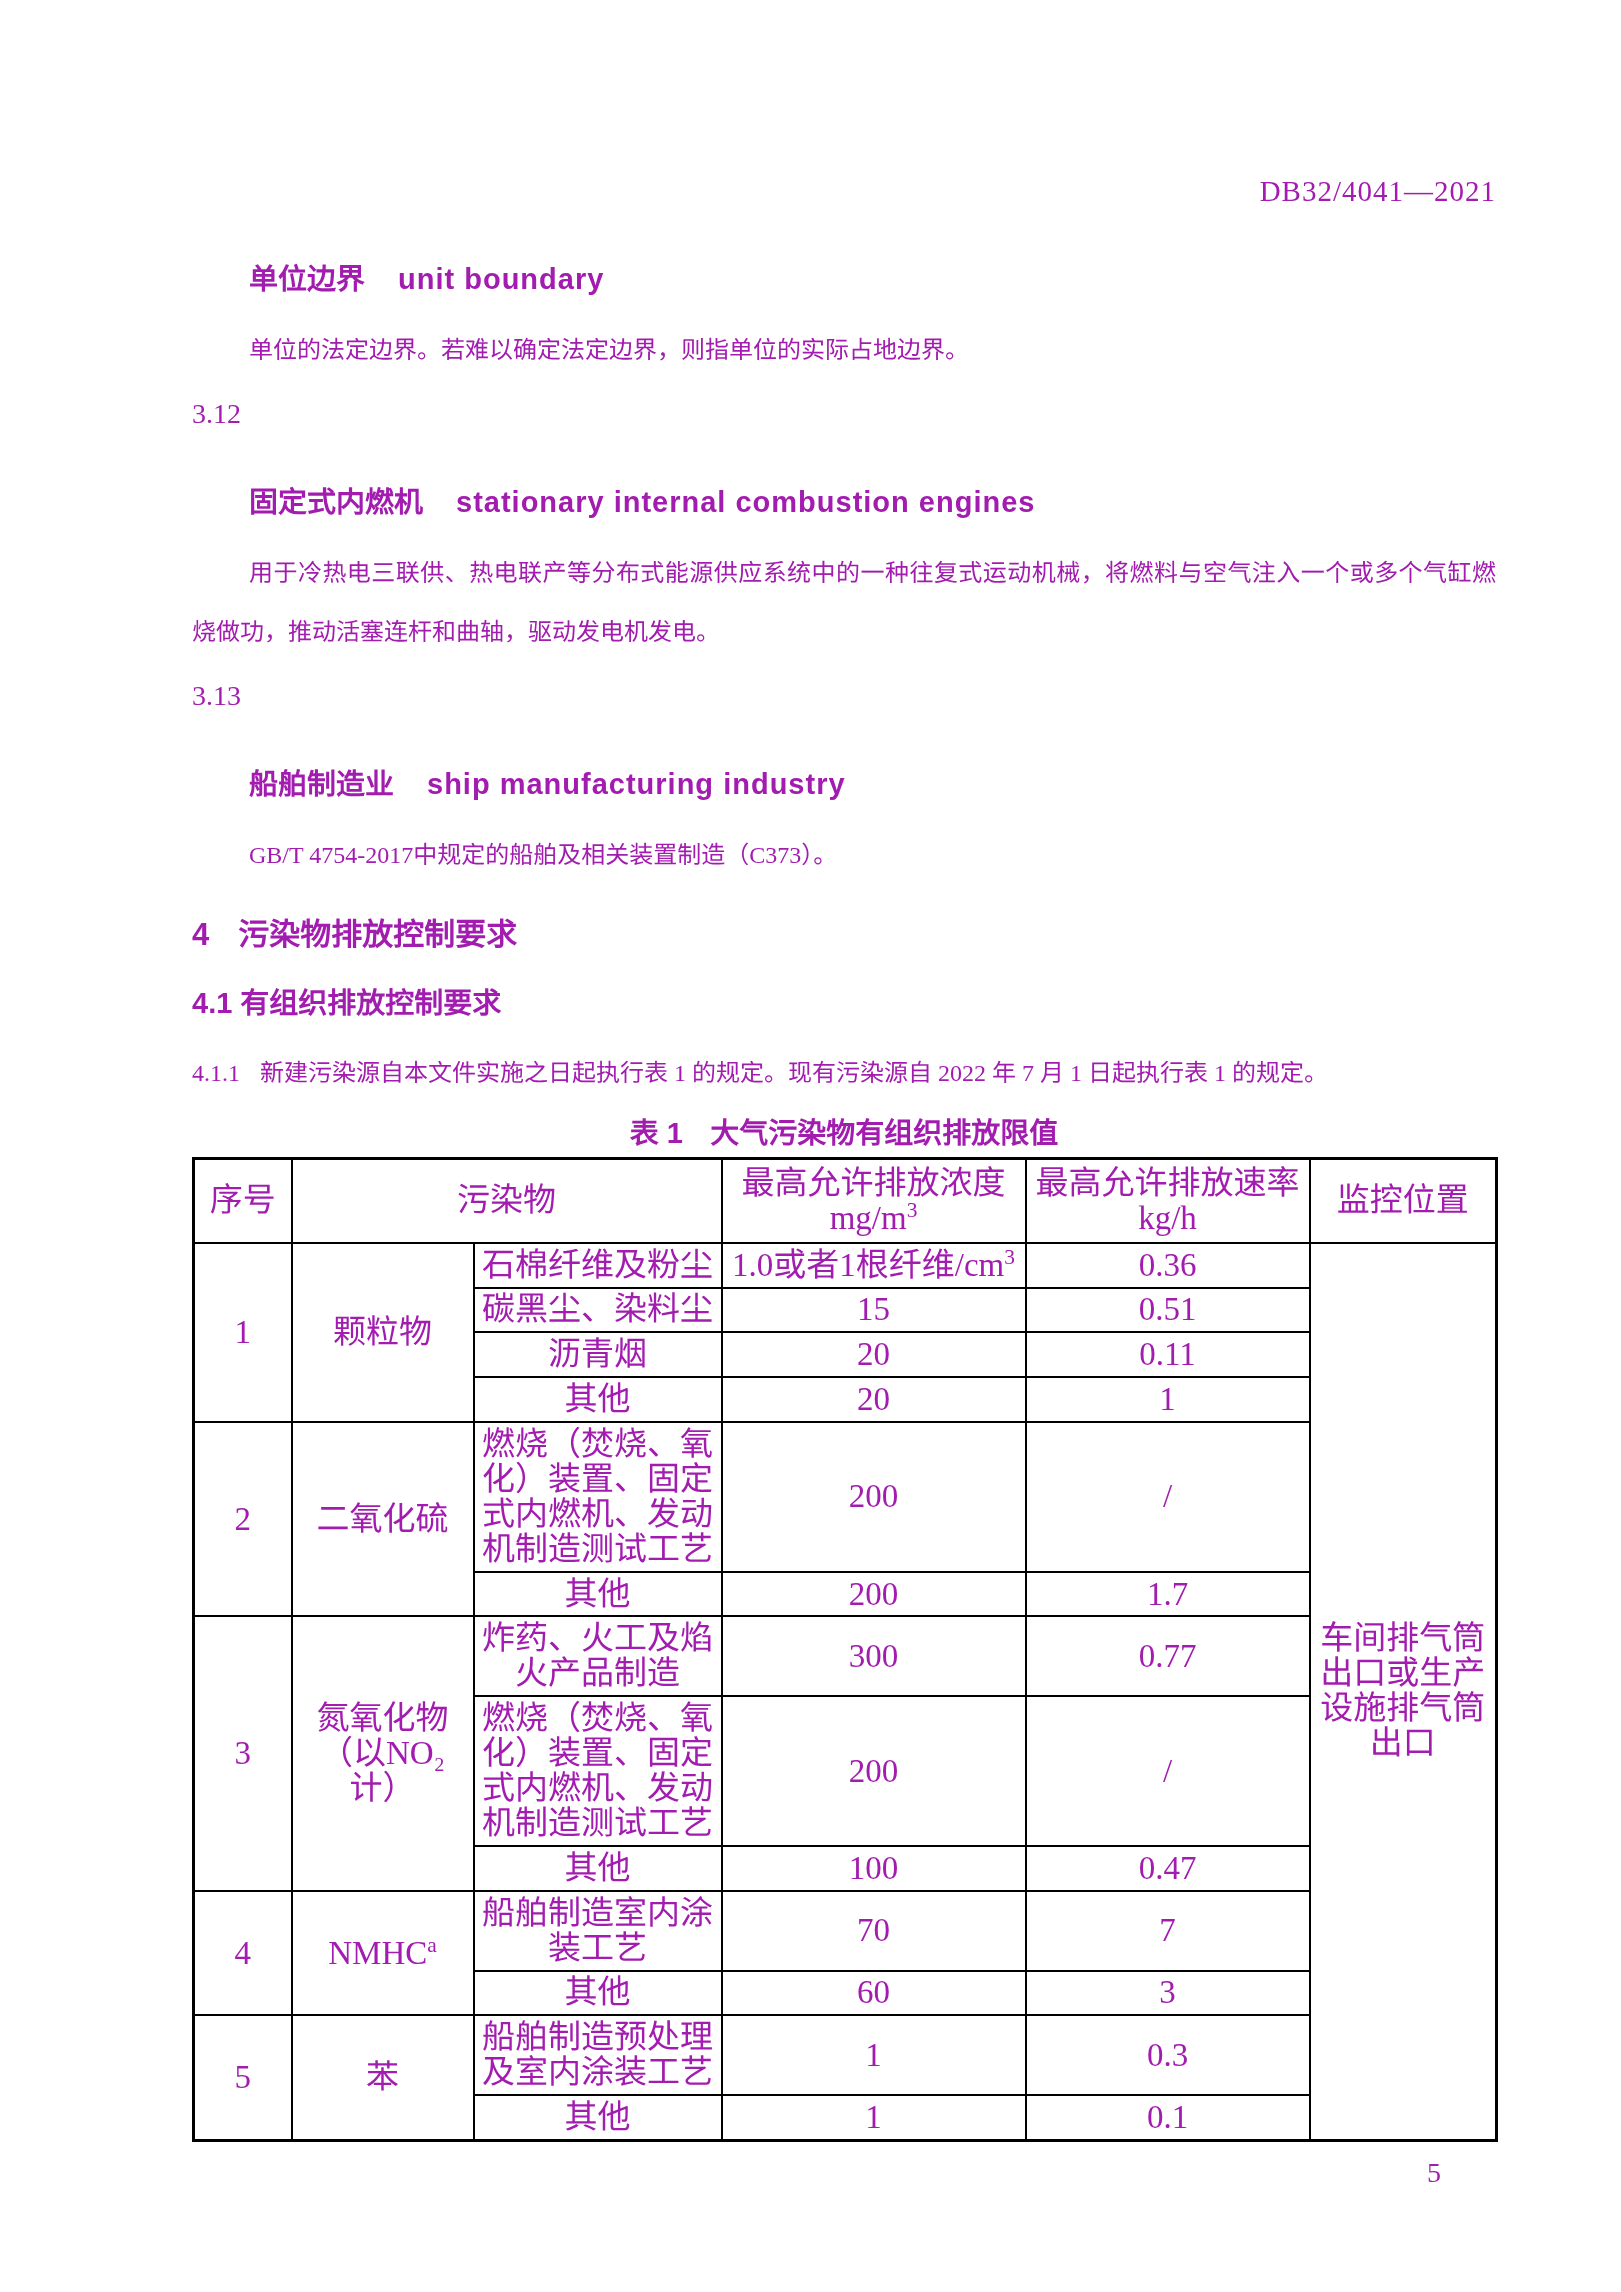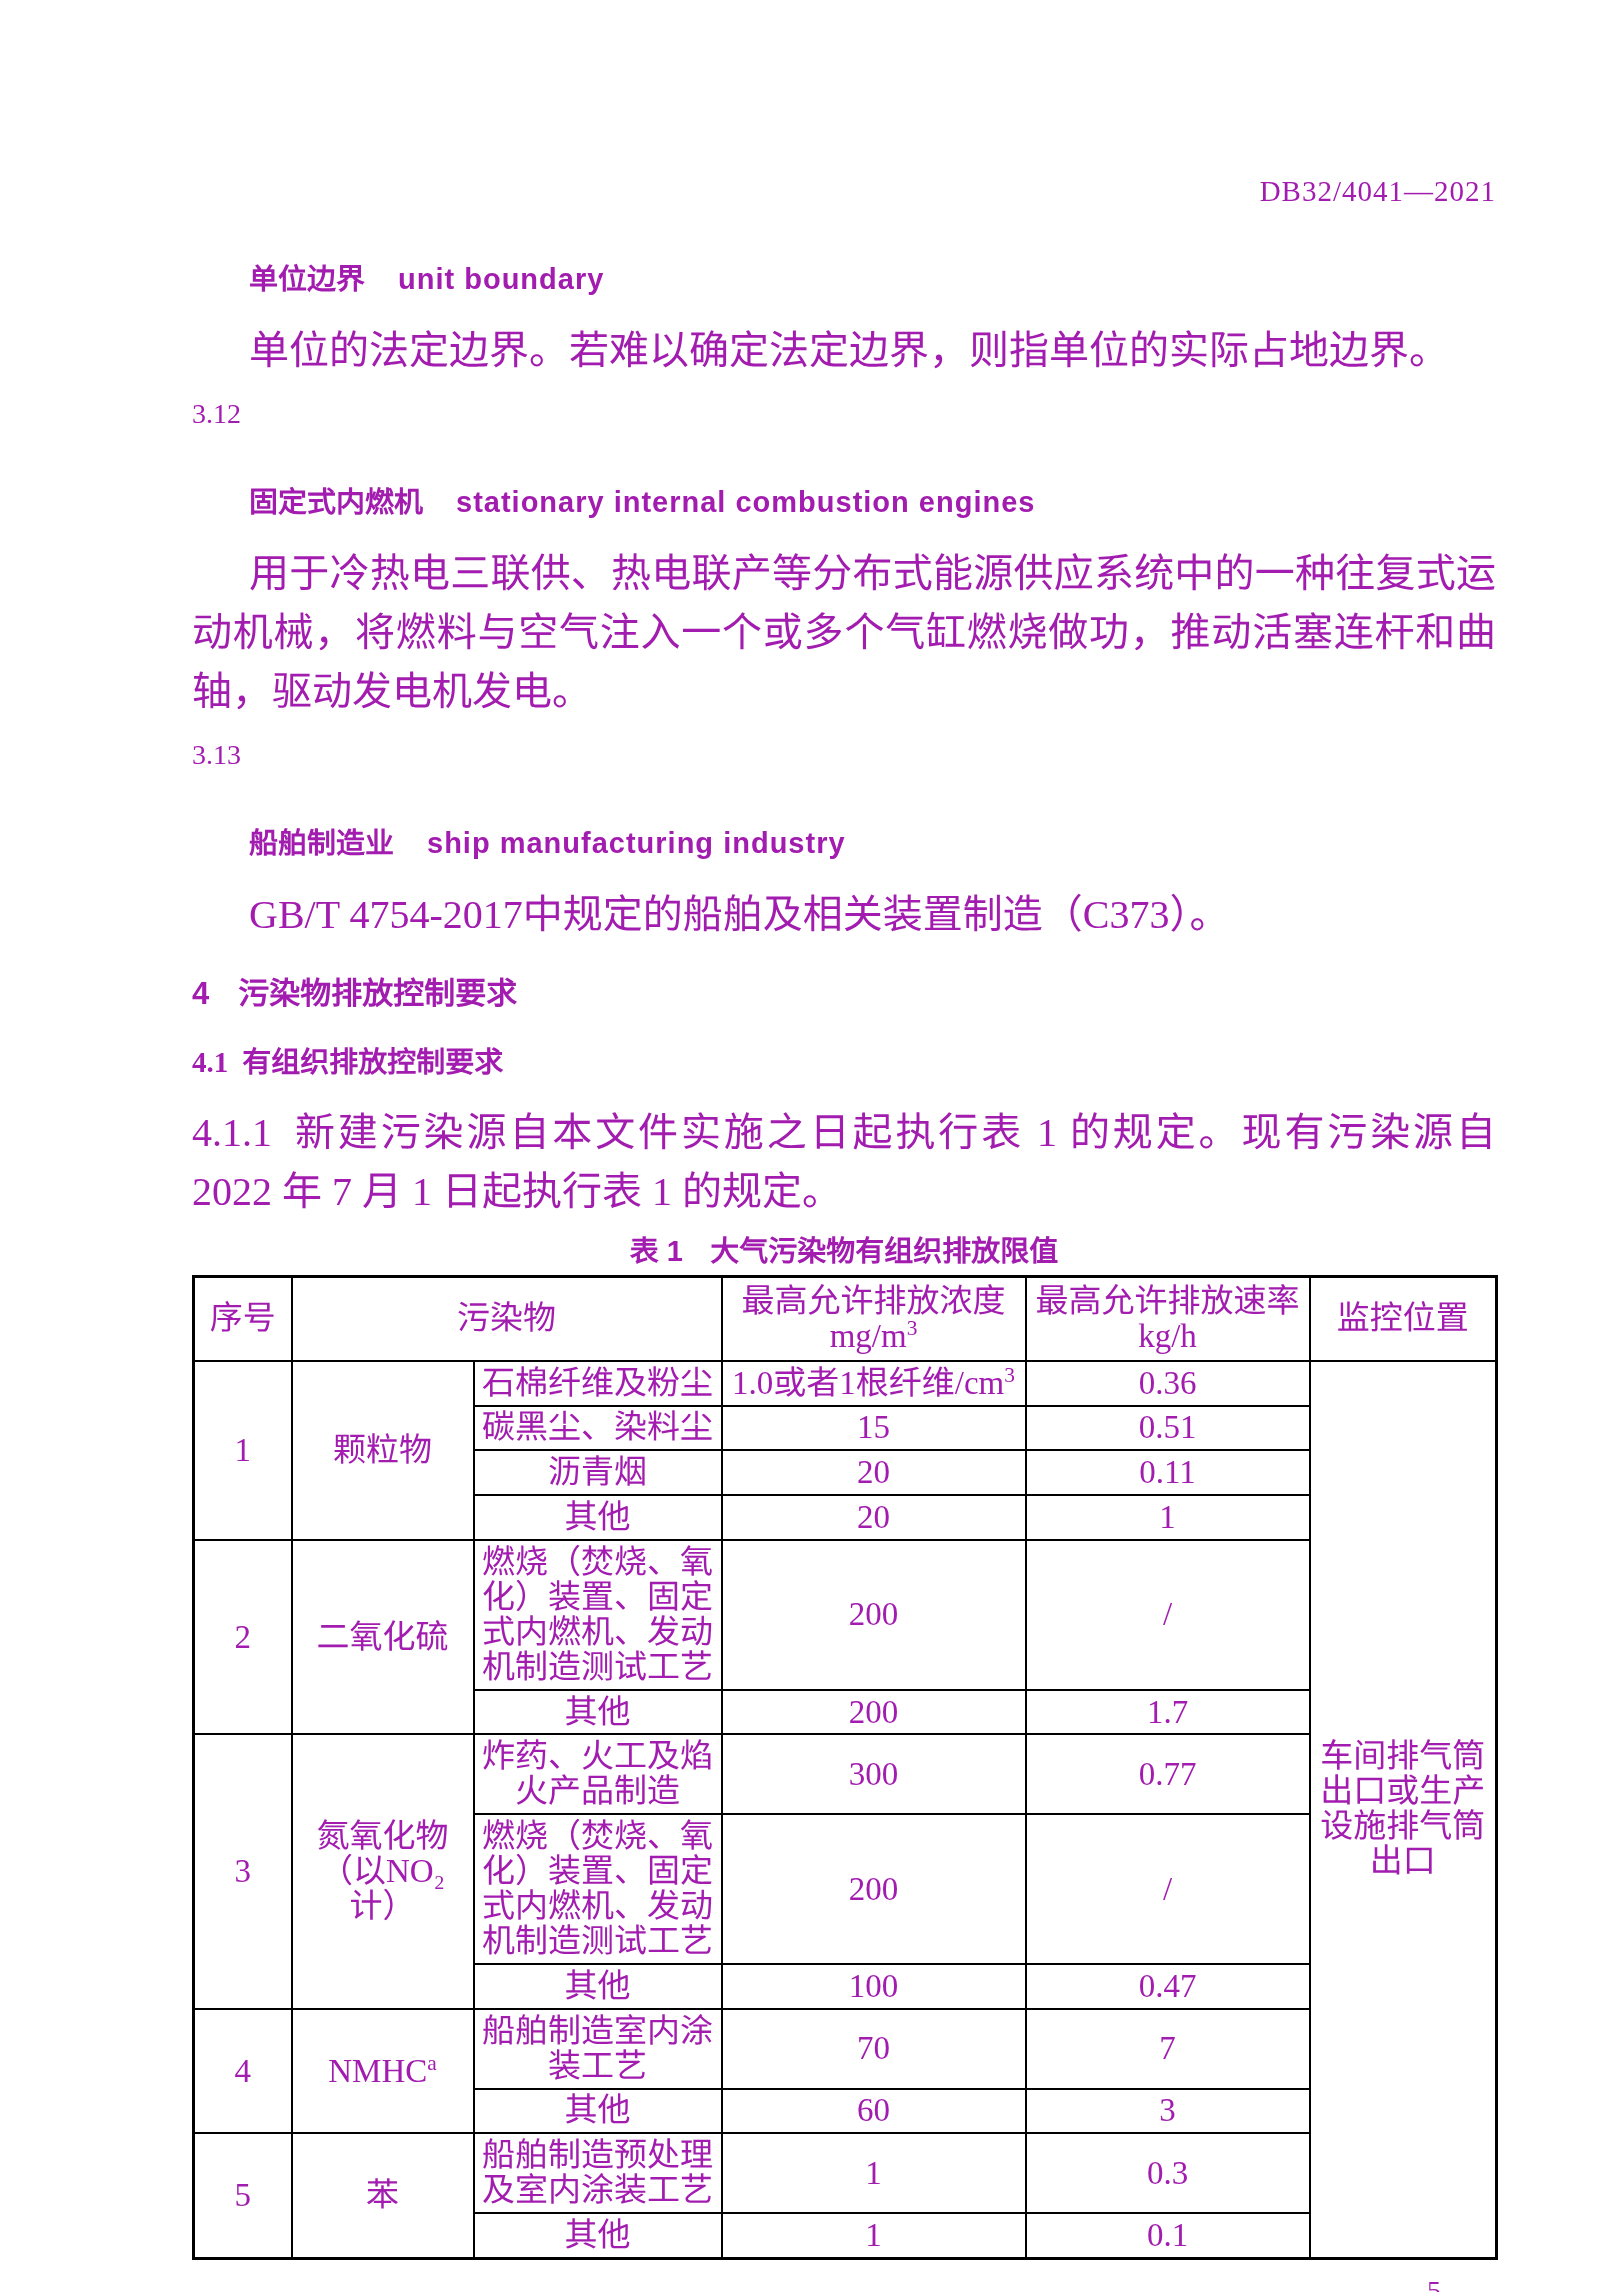--- a/index.html
+++ b/index.html
@@ -14,32 +14,32 @@
     font-size:29px; line-height:31px; letter-spacing:1px;
   }
   .term-heading {
     margin-top:55px; padding-left:57px;
     font-family:"Liberation Sans","DejaVu Sans",sans-serif;
     font-weight:bold; font-size:29px; line-height:35px;
   }
   .term-heading .en { margin-left:33px; letter-spacing:1px;text-align:right; }
   .clause-num { margin-top:17.6px; font-size:28px; line-height:33px; }
   .para {
-    margin:23.5px 0 0 0; font-size:40px; line-height:59px;
+    margin:23.5px 0 0 0; font-size:24px; line-height:59px;
     text-align:justify; text-indent:57px;
   }
   .para.no-indent { text-indent:0; }
   .sec-heading {
     font-family:"Liberation Sans","DejaVu Sans",sans-serif;
     font-weight:bold;
   }
   .sec4 { margin-top:31px; font-size:31px; line-height:37px; }
   .sec41 { margin-top:33px; font-size:29px; line-height:35px; }
   .sec-heading .num { margin-right:29px; }
-  .sec41 .num { margin-right:14px;font-family:Liberation Serif, serif; }
+  .sec41 .num { margin-right:8px; }
   .clause-body .num { margin-right:20px; }
   .tbl-caption {
     margin-top:11.8px; text-align:center;
     font-family:"Liberation Sans","DejaVu Sans",sans-serif;
     font-weight:bold; font-size:29px; line-height:37px;
   }
   .tbl-caption .cap-title { margin-left:27.4px;font-family:Liberation Mono, monospace; }
   table.limits {
     margin-top:3px; width:1304px; border-collapse:collapse; table-layout:fixed;
     border:3.9px solid #000; font-size:33px;

